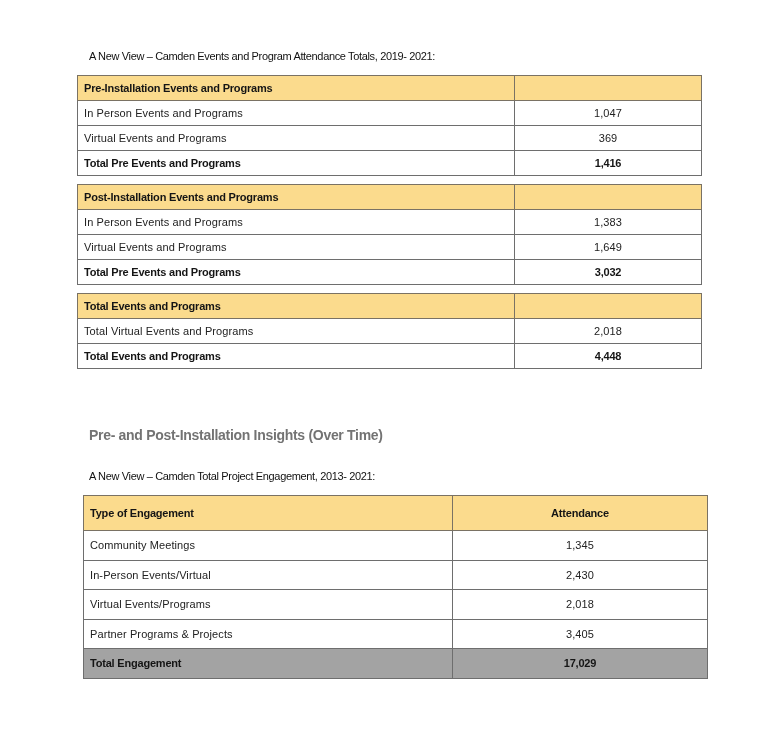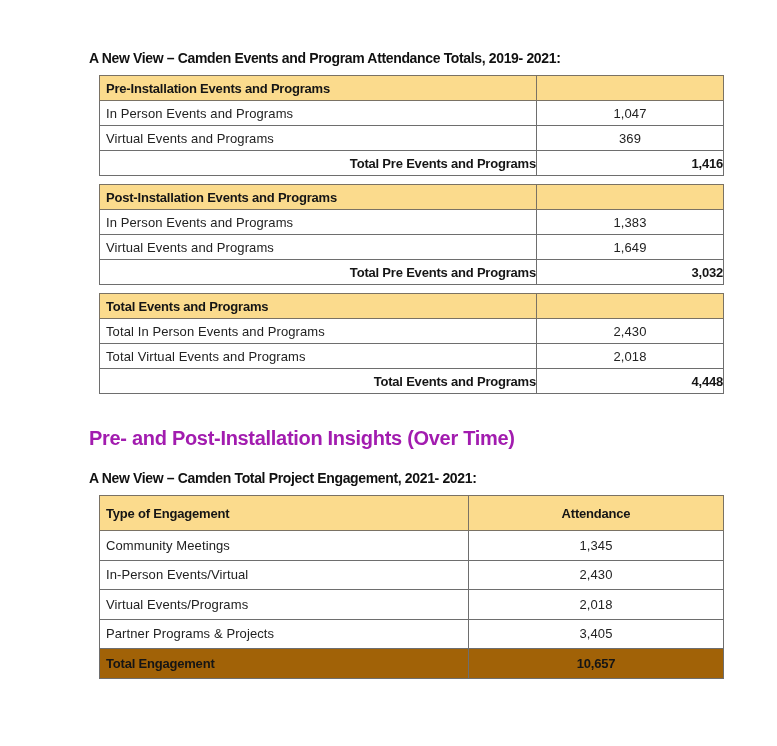--- a/index.html
+++ b/index.html
@@ -2,53 +2,53 @@
 <html><head>
   <meta charset="utf-8">
   <style>
     html, body { margin: 0; padding: 0; background: #ffffff; }
     body {
       width: 777px; height: 746px; position: relative; overflow: hidden;
       font-family: "Liberation Sans", sans-serif; color: #1a1a1a;
     }
     .caption {
       position: absolute; left: 89px;
-      font-weight: bold; font-size: 14px; letter-spacing: -0.35px;
+      font-weight: normal; font-size: 11px; letter-spacing: -0.35px;
       color: #111;
     }
     .section-title {
       position: absolute; left: 89px;
-      font-weight: bold; font-size: 20px; letter-spacing: -0.3px;
-      color: #a21caf;
+      font-weight: bold; font-size: 14px; letter-spacing: -0.3px;
+      color: #737373;
     }
     table.t {
-      position: absolute; left: 99px; width: 624px;
+      position: absolute; left: 77px; width: 624px;
       border-collapse: collapse; table-layout: fixed;
-      font-size: 13px;
+      font-size: 11px;
     }
     table.t td {
       border: 1px solid #6e6e6e;
       padding: 0 0 0 6px;
       height: 24px;
       vertical-align: middle;
       color: #222;
       letter-spacing: 0.1px;
     }
     table.t td.val { text-align: center; padding: 0; }
     table.t tr.head td {
       background: #fbdb8d;
       font-weight: bold;
       color: #151515;
       border-color: #7a7264;
     }
-    table.t tr.total td { font-weight: bold; color: #151515; text-align: right; }
+    table.t tr.total td { font-weight: bold; color: #151515; }
     table.t tr.total td, table.t tr.head td { letter-spacing: -0.2px; }
     table.t2 td { height: 28.5px; }
     table.t2 tr.head td { height: 34px; }
-    table.t2 tr.total-hl td { background: #a16207; font-weight: bold; color: #151515; letter-spacing: -0.2px; }
+    table.t2 tr.total-hl td { background: #a3a3a3; font-weight: bold; color: #151515; letter-spacing: -0.2px; }
   </style>
 </head>
 <body>
 
 <div class="caption" style="top:50px;">A New View – Camden Events and Program Attendance Totals, 2019- 2021:</div>
 
 <table class="t" style="top:75px;">
   <colgroup>
       <col style="width:437px">
       <col style="width:187px">
@@ -102,39 +102,35 @@
   <colgroup>
       <col style="width:437px">
       <col style="width:187px">
     </colgroup>
   <tbody>
       <tr class="head">
     <td>Total Events and Programs</td>
     <td class="val"></td>
   </tr>
   <tr>
-    <td>Total In Person Events and Programs</td>
-    <td class="val">2,430</td>
-  </tr>
-  <tr>
     <td>Total Virtual Events and Programs</td>
     <td class="val">2,018</td>
   </tr>
   <tr class="total">
     <td>Total Events and Programs</td>
     <td class="val">4,448</td>
   </tr>
 </tbody>
   </table>
 
 <div class="section-title" style="top:427px;">Pre- and Post-Installation Insights (Over Time)</div>
 
-<div class="caption" style="top:470px;">A New View – Camden Total Project Engagement, 2021- 2021:</div>
+<div class="caption" style="top:470px;">A New View – Camden Total Project Engagement, 2013- 2021:</div>
 
-<table class="t t2" style="top:495px;">
+<table class="t t2" style="top:495px;margin-left:6px;">
   <colgroup>
       <col style="width:369px">
       <col style="width:255px">
     </colgroup>
   <tbody>
       <tr class="head">
     <td>Type of Engagement</td>
     <td class="val">Attendance</td>
   </tr>
   <tr>
@@ -148,16 +144,16 @@
   <tr>
     <td>Virtual Events/Programs</td>
     <td class="val">2,018</td>
   </tr>
   <tr>
     <td>Partner Programs &amp; Projects</td>
     <td class="val">3,405</td>
   </tr>
   <tr class="total-hl">
     <td>Total Engagement</td>
-    <td class="val">10,657</td>
+    <td class="val">17,029</td>
   </tr>
 </tbody>
   </table>
 
 </body></html>

